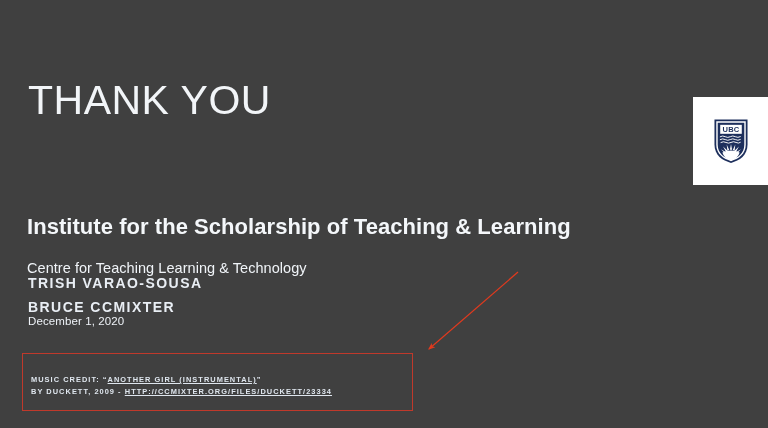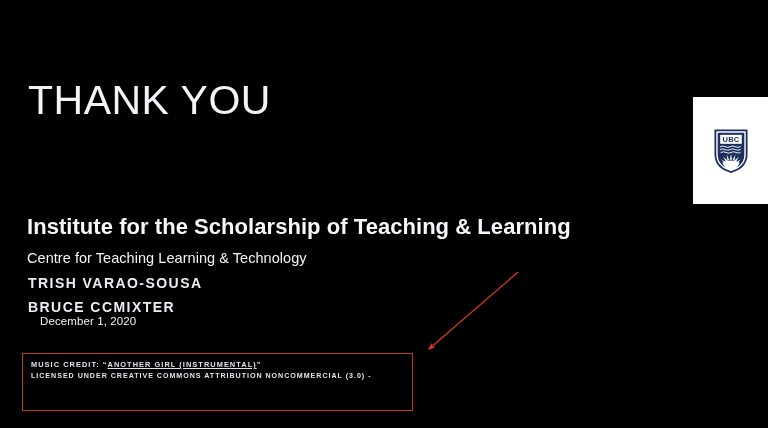--- a/index.html
+++ b/index.html
@@ -5,21 +5,21 @@
 <style>
   html, body {
     margin: 0;
     padding: 0;
     background: #ffffff;
   }
   #slide {
     position: relative;
     width: 768px;
     height: 428px;
-    background: #000000;
+    background: #404040;
     overflow: hidden;
     font-family: "Liberation Sans", sans-serif;
     -webkit-font-smoothing: antialiased;
   }
 
   
   #title {
     position: absolute;
     left: 28px;
     top: 79px;
@@ -40,21 +40,21 @@
   }
   #org-title {
     font-size: 22px;
     font-weight: 700;
     color: #f4f7fa;
     letter-spacing: 0.05px;
     line-height: 1.25;
     white-space: nowrap;
   }
   #org-sub {
-    margin-top: 8px;
+    margin-top: 18px;
     font-size: 14.5px;
     font-weight: 400;
     color: #f0f4f8;
     letter-spacing: 0.05px;
     line-height: 1.3;
     white-space: nowrap;
   }
 
   
   #presenters {
@@ -74,33 +74,32 @@
   
   #date {
     position: absolute;
     left: 28px;
     top: 315px;
     font-size: 11.5px;
     font-weight: 400;
     color: #eef2f7;
     letter-spacing: 0.1px;
     white-space: nowrap;
-    margin-left: 12px;
   }
 
   
   #credit-box {
     position: absolute;
     left: 22px;
     top: 353px;
     width: 391px;
     height: 58px;
     border: 1px solid #c0392b;
     box-sizing: border-box;
-    padding: 5px 0 0 8px;
+    padding: 20px 0 0 8px;
   }
   .credit-line {
     font-size: 7.4px;
     font-weight: 700;
     letter-spacing: 1.05px;
     color: #dfe6ee;
     line-height: 1.62;
     white-space: nowrap;
   }
   .credit-line.small {
@@ -121,21 +120,21 @@
     height: 100px;
     pointer-events: none;
   }
 
   
   #logo-panel {
     position: absolute;
     left: 693px;
     top: 97px;
     width: 75px;
-    height: 107px;
+    height: 88px;
     background: #ffffff;
     display: flex;
     align-items: center;
     justify-content: center;
   }
   #ubc-crest {
     width: 36px;
     height: 46px;
     display: block;
   }
@@ -154,21 +153,21 @@
 
   <div id="presenters">
     <div class="presenter">TRISH VARAO-SOUSA</div>
     <div class="presenter">BRUCE CCMIXTER</div>
   </div>
 
   <div id="date">December 1, 2020</div>
 
   <div id="credit-box">
     <div class="credit-line"><span>MUSIC CREDIT: “</span><span class="ul">ANOTHER GIRL (INSTRUMENTAL)</span><span>”</span></div>
-    <div class="credit-line small">LICENSED UNDER CREATIVE COMMONS ATTRIBUTION NONCOMMERCIAL (3.0) -</div>
+    <div class="credit-line"><span>BY DUCKETT, 2009 - </span><span class="ul">HTTP://CCMIXTER.ORG/FILES/DUCKETT/23334</span></div>
   </div>
 
   <svg id="arrow-svg" viewBox="0 0 115 100">
     <defs>
       <marker id="ah" markerWidth="6" markerHeight="6" refX="5" refY="3" orient="auto" markerUnits="strokeWidth">
         <path d="M6,3 L0,0.6 L1.6,3 L0,5.4 Z" fill="#e03a1e"></path>
       </marker>
     </defs>
     <line x1="103" y1="10" x2="14" y2="87" stroke="#e03a1e" stroke-width="1.2" marker-end="url(#ah)"></line>
   </svg>

